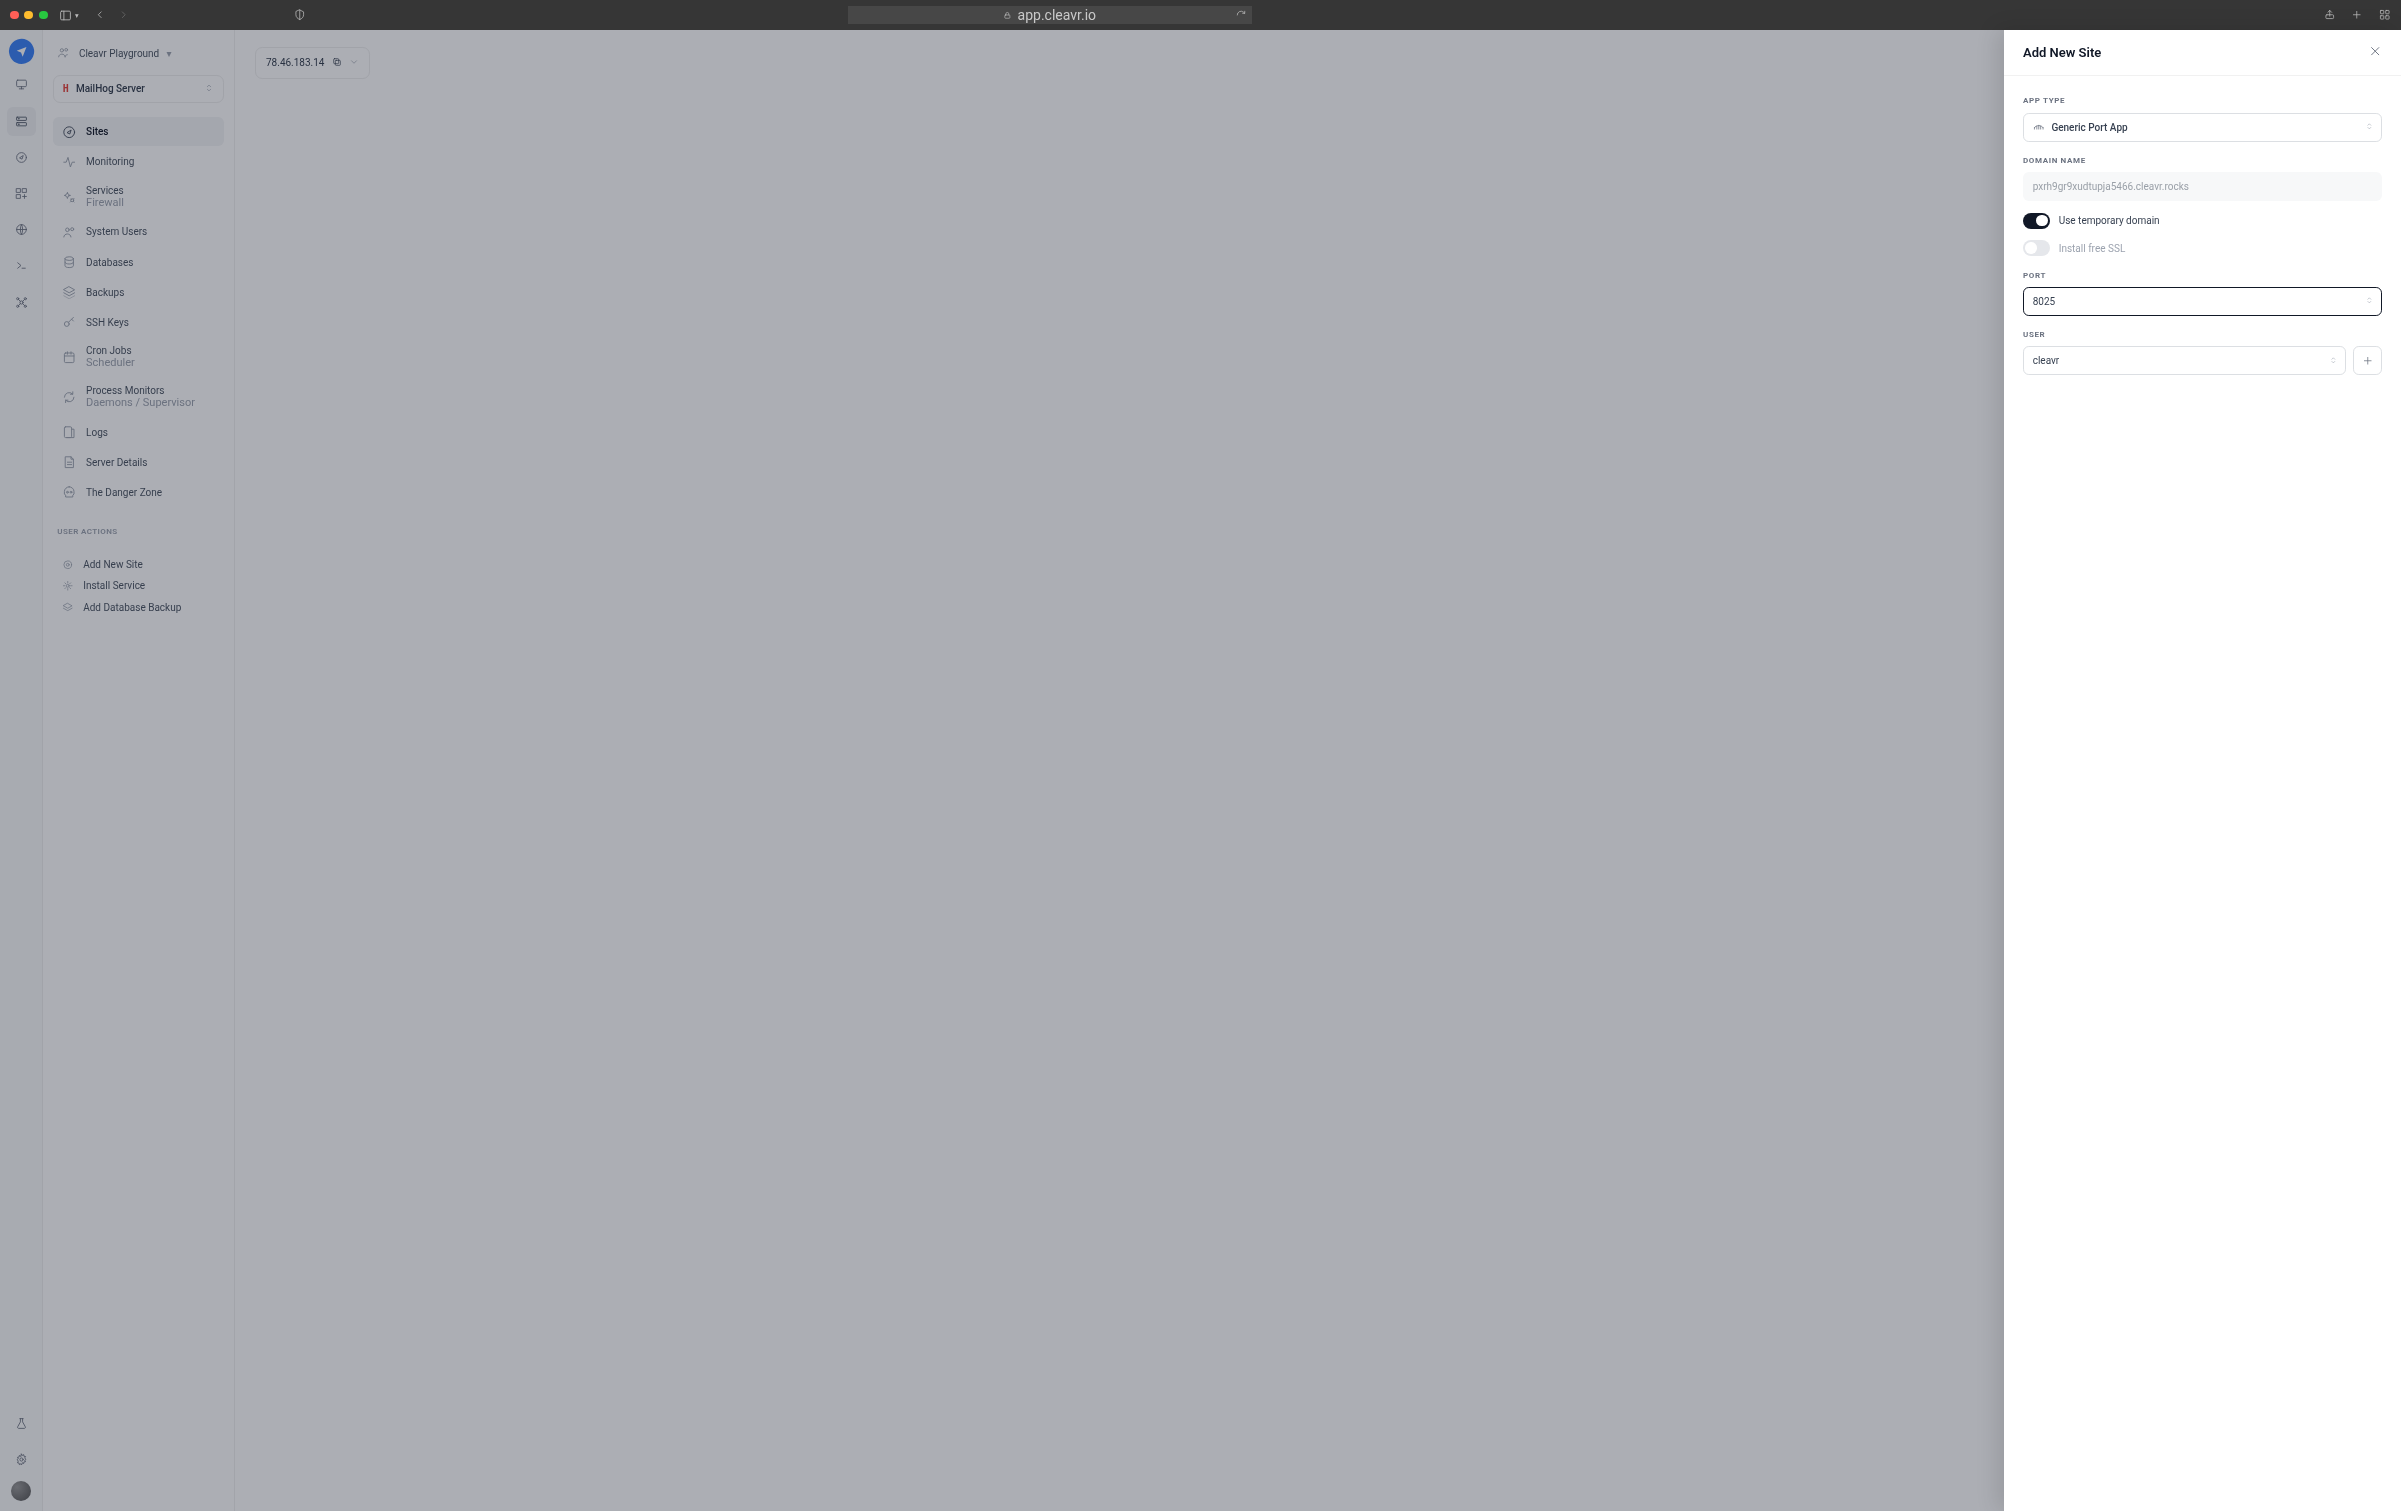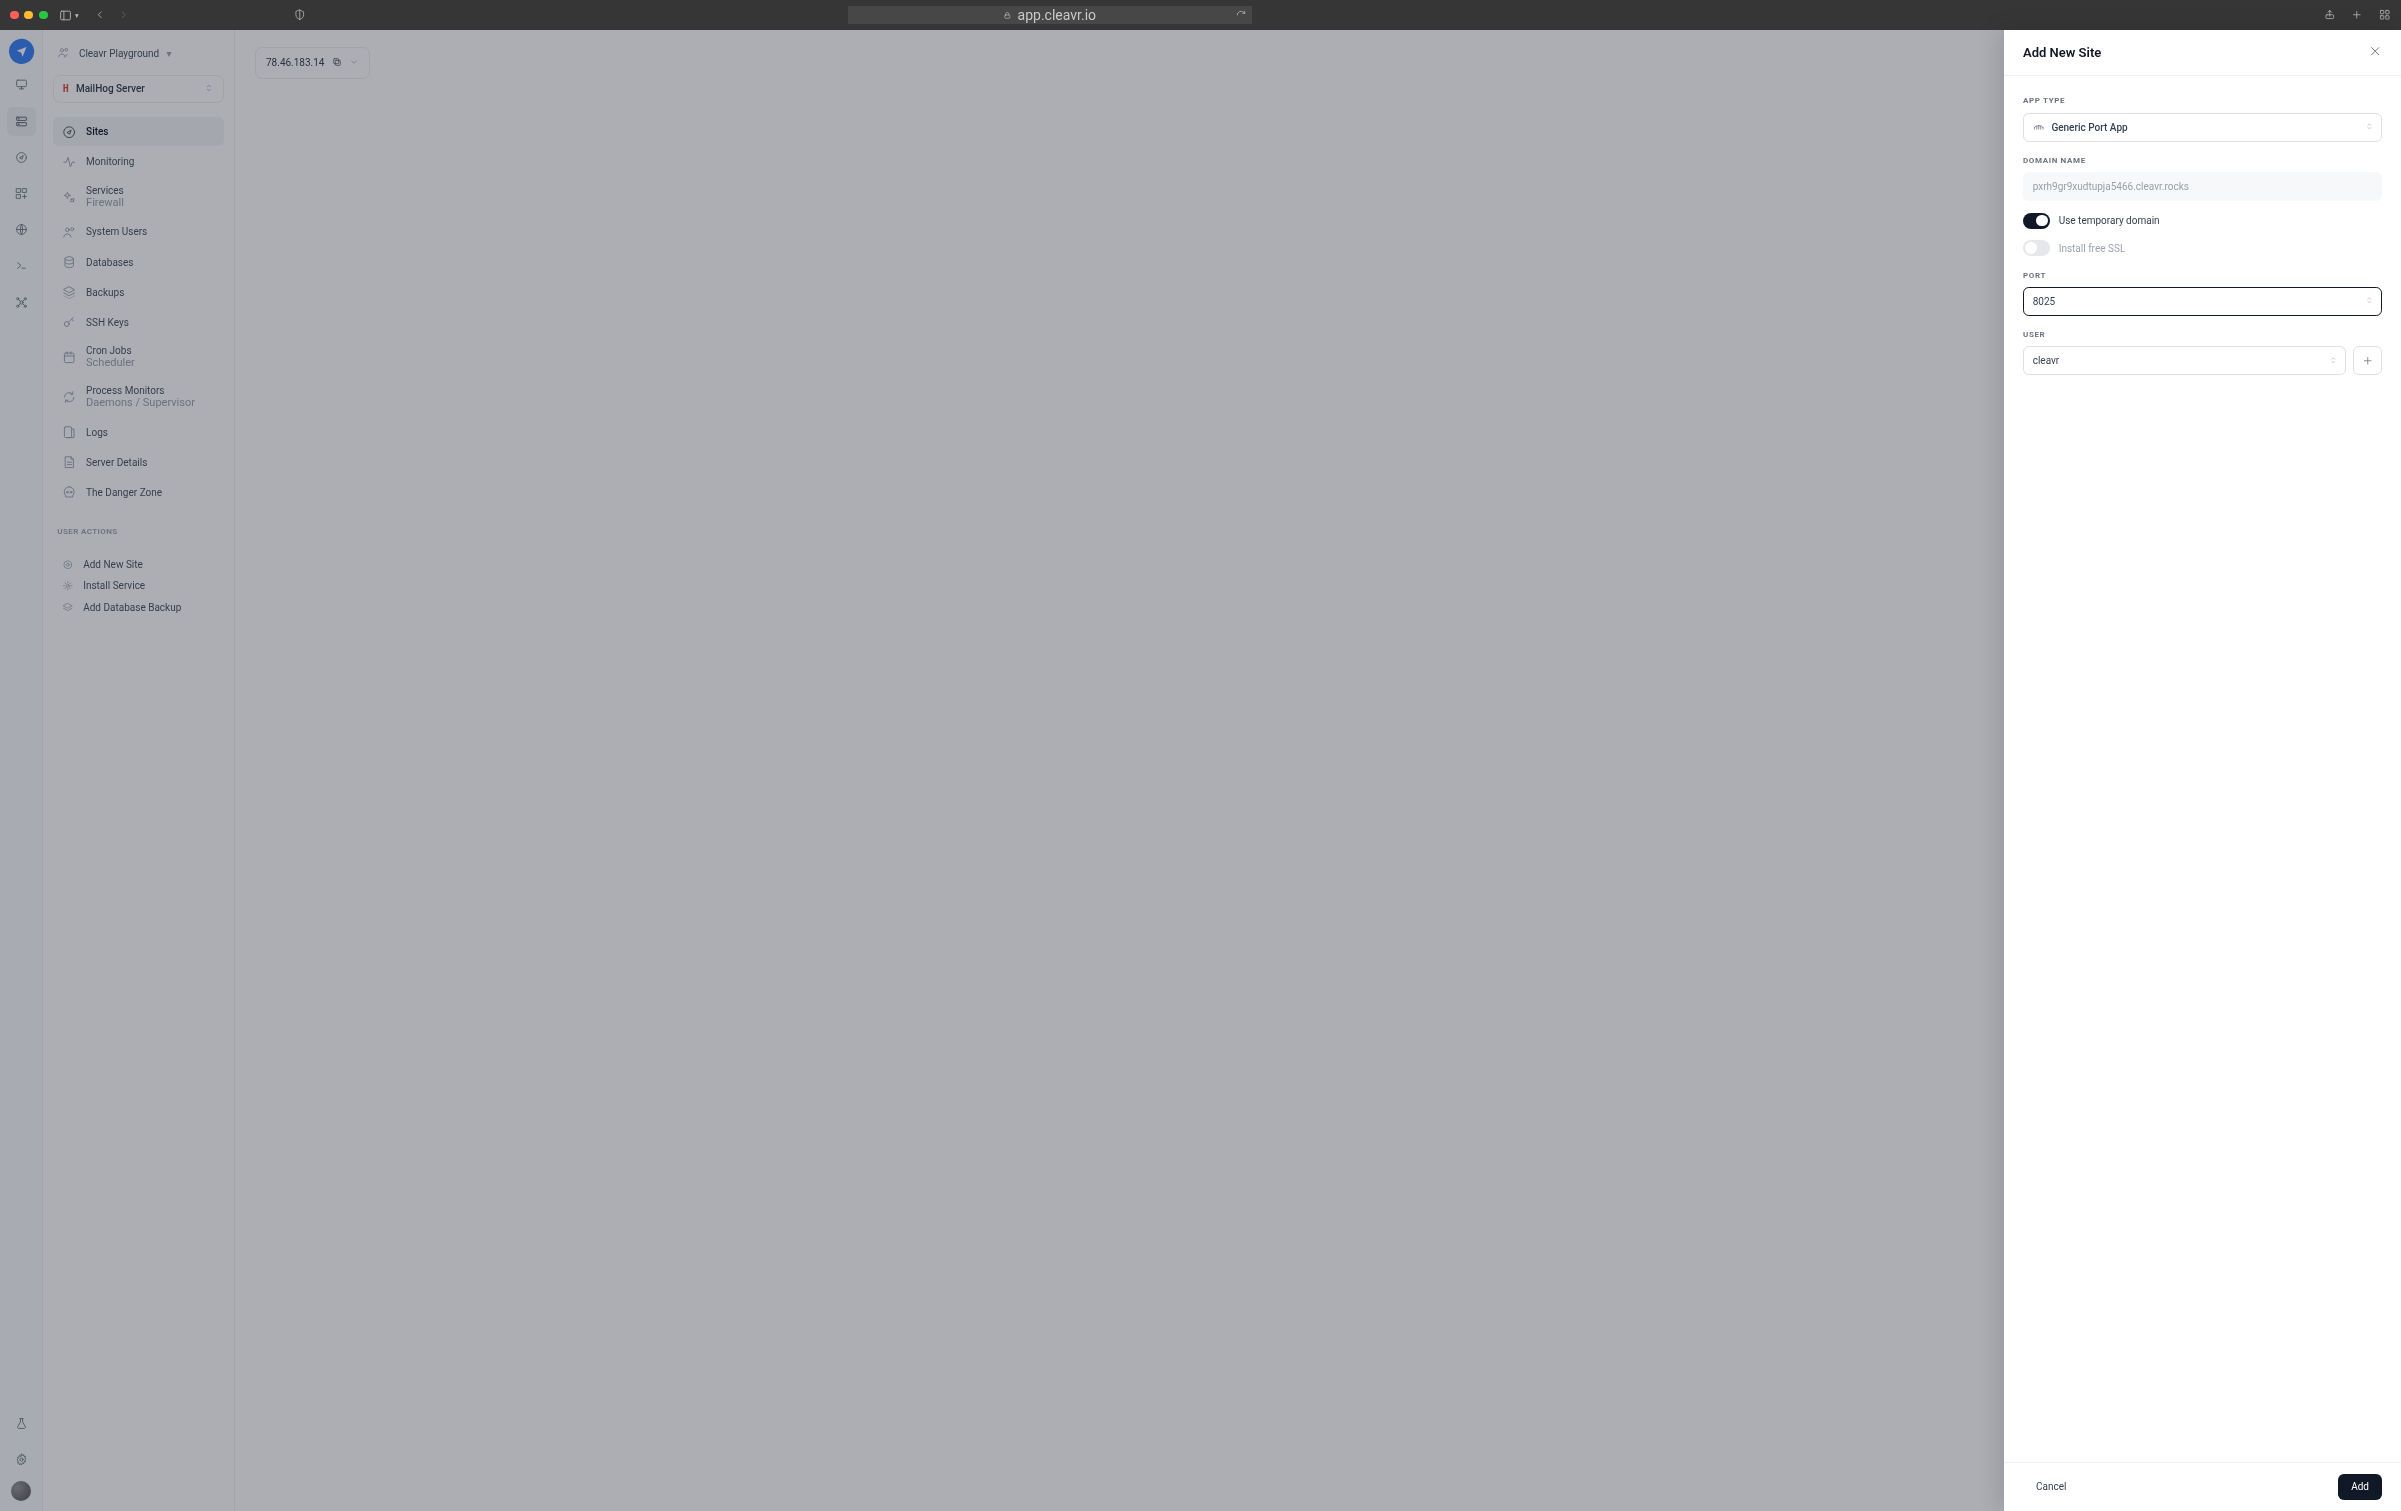--- a/index.html
+++ b/index.html
@@ -452,20 +452,16 @@
                 <path d="M8 9l4-4 4 4M8 15l4 4 4-4"></path>
               </svg></span>
         </div>
         <div class="plus-box">
           <svg viewBox="0 0 24 24" width="11.5" height="11.5">
               <path d="M12 5v14M5 12h14"></path>
             </svg>
         </div>
       </div>
     </div>
-    <div class="drawer-footer">
-      <button class="btn btn-ghost">Cancel</button>
-      <button class="btn btn-primary">Add</button>
-    </div>
   </div>
 
 </div>
 
 
 </body></html>

